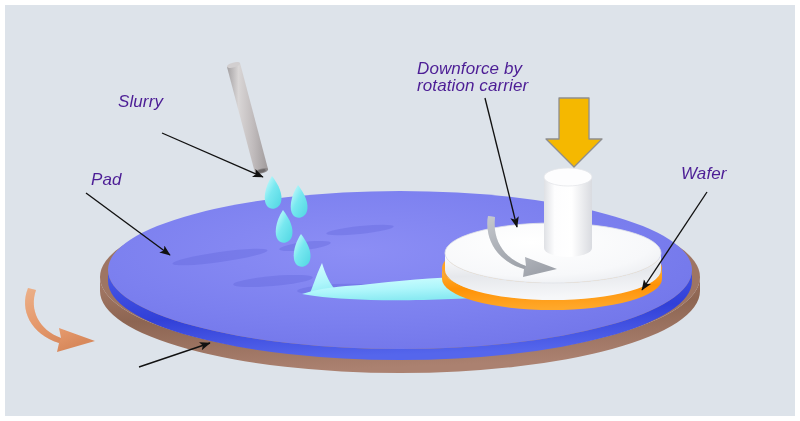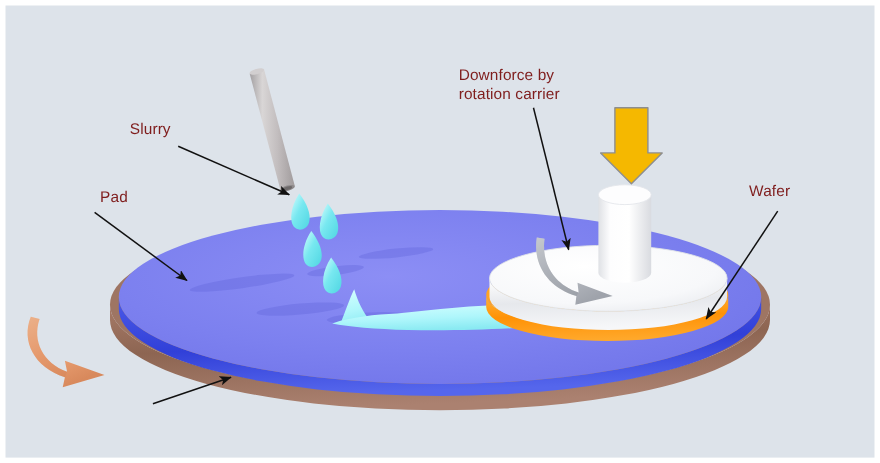--- a/index.html
+++ b/index.html
@@ -26,28 +26,29 @@
   }
   .svg-layer {
     position: absolute;
     left: 0;
     top: 0;
     width: 790px;
     height: 411px;
   }
   .label {
     position: absolute;
-    color: #7f1d1d;
-    font-size: 14px;
+    color: #4c1d95;
+    font-size: 17px;
     line-height: 17px;
     white-space: pre;
     letter-spacing: 0.1px;
     font-family: "Liberation Sans", sans-serif;
-  }
-  #label-slurry    { left: 113px; top: 104px; }
+    font-style: italic;
+  }
+  #label-slurry    { left: 113px; top: 88px; }
   #label-pad       { left: 38px;  top: 166px; margin-left: 48px; }
   #label-downforce { left: 412px; top: 55px; }
   #label-wafer     { left: 676px; top: 160px; }
   #label-platen    { left: 18px;  top: 355px; }
 </style>
 </head>
 <body>
 
 <div id="screenshot">
   <div id="canvas">

